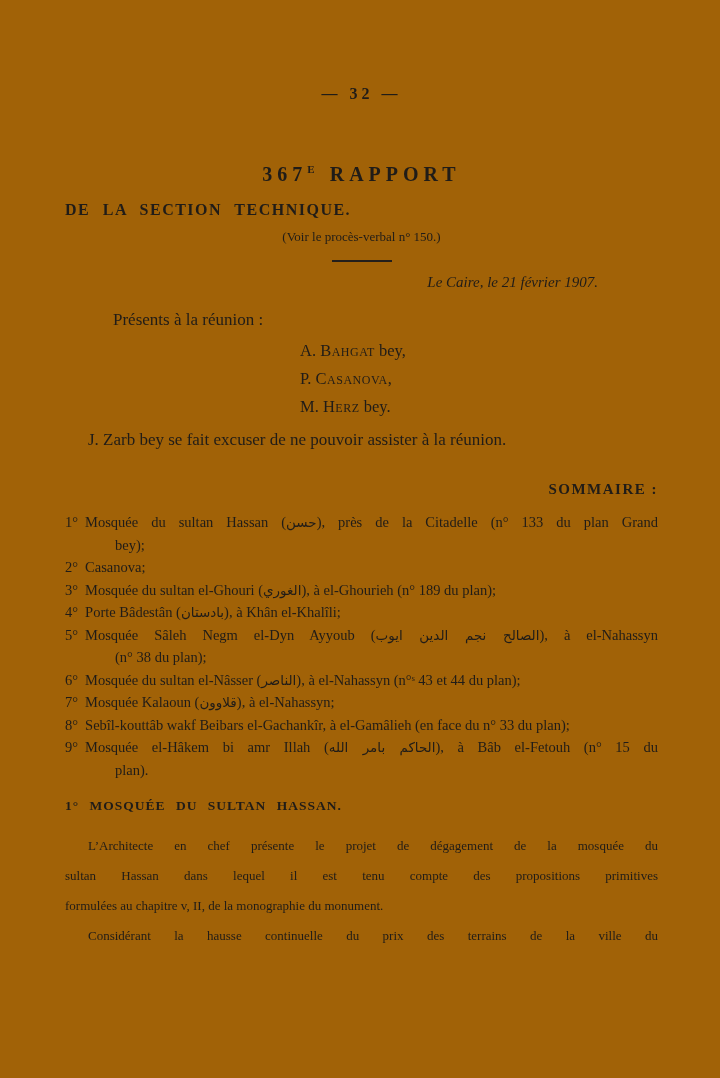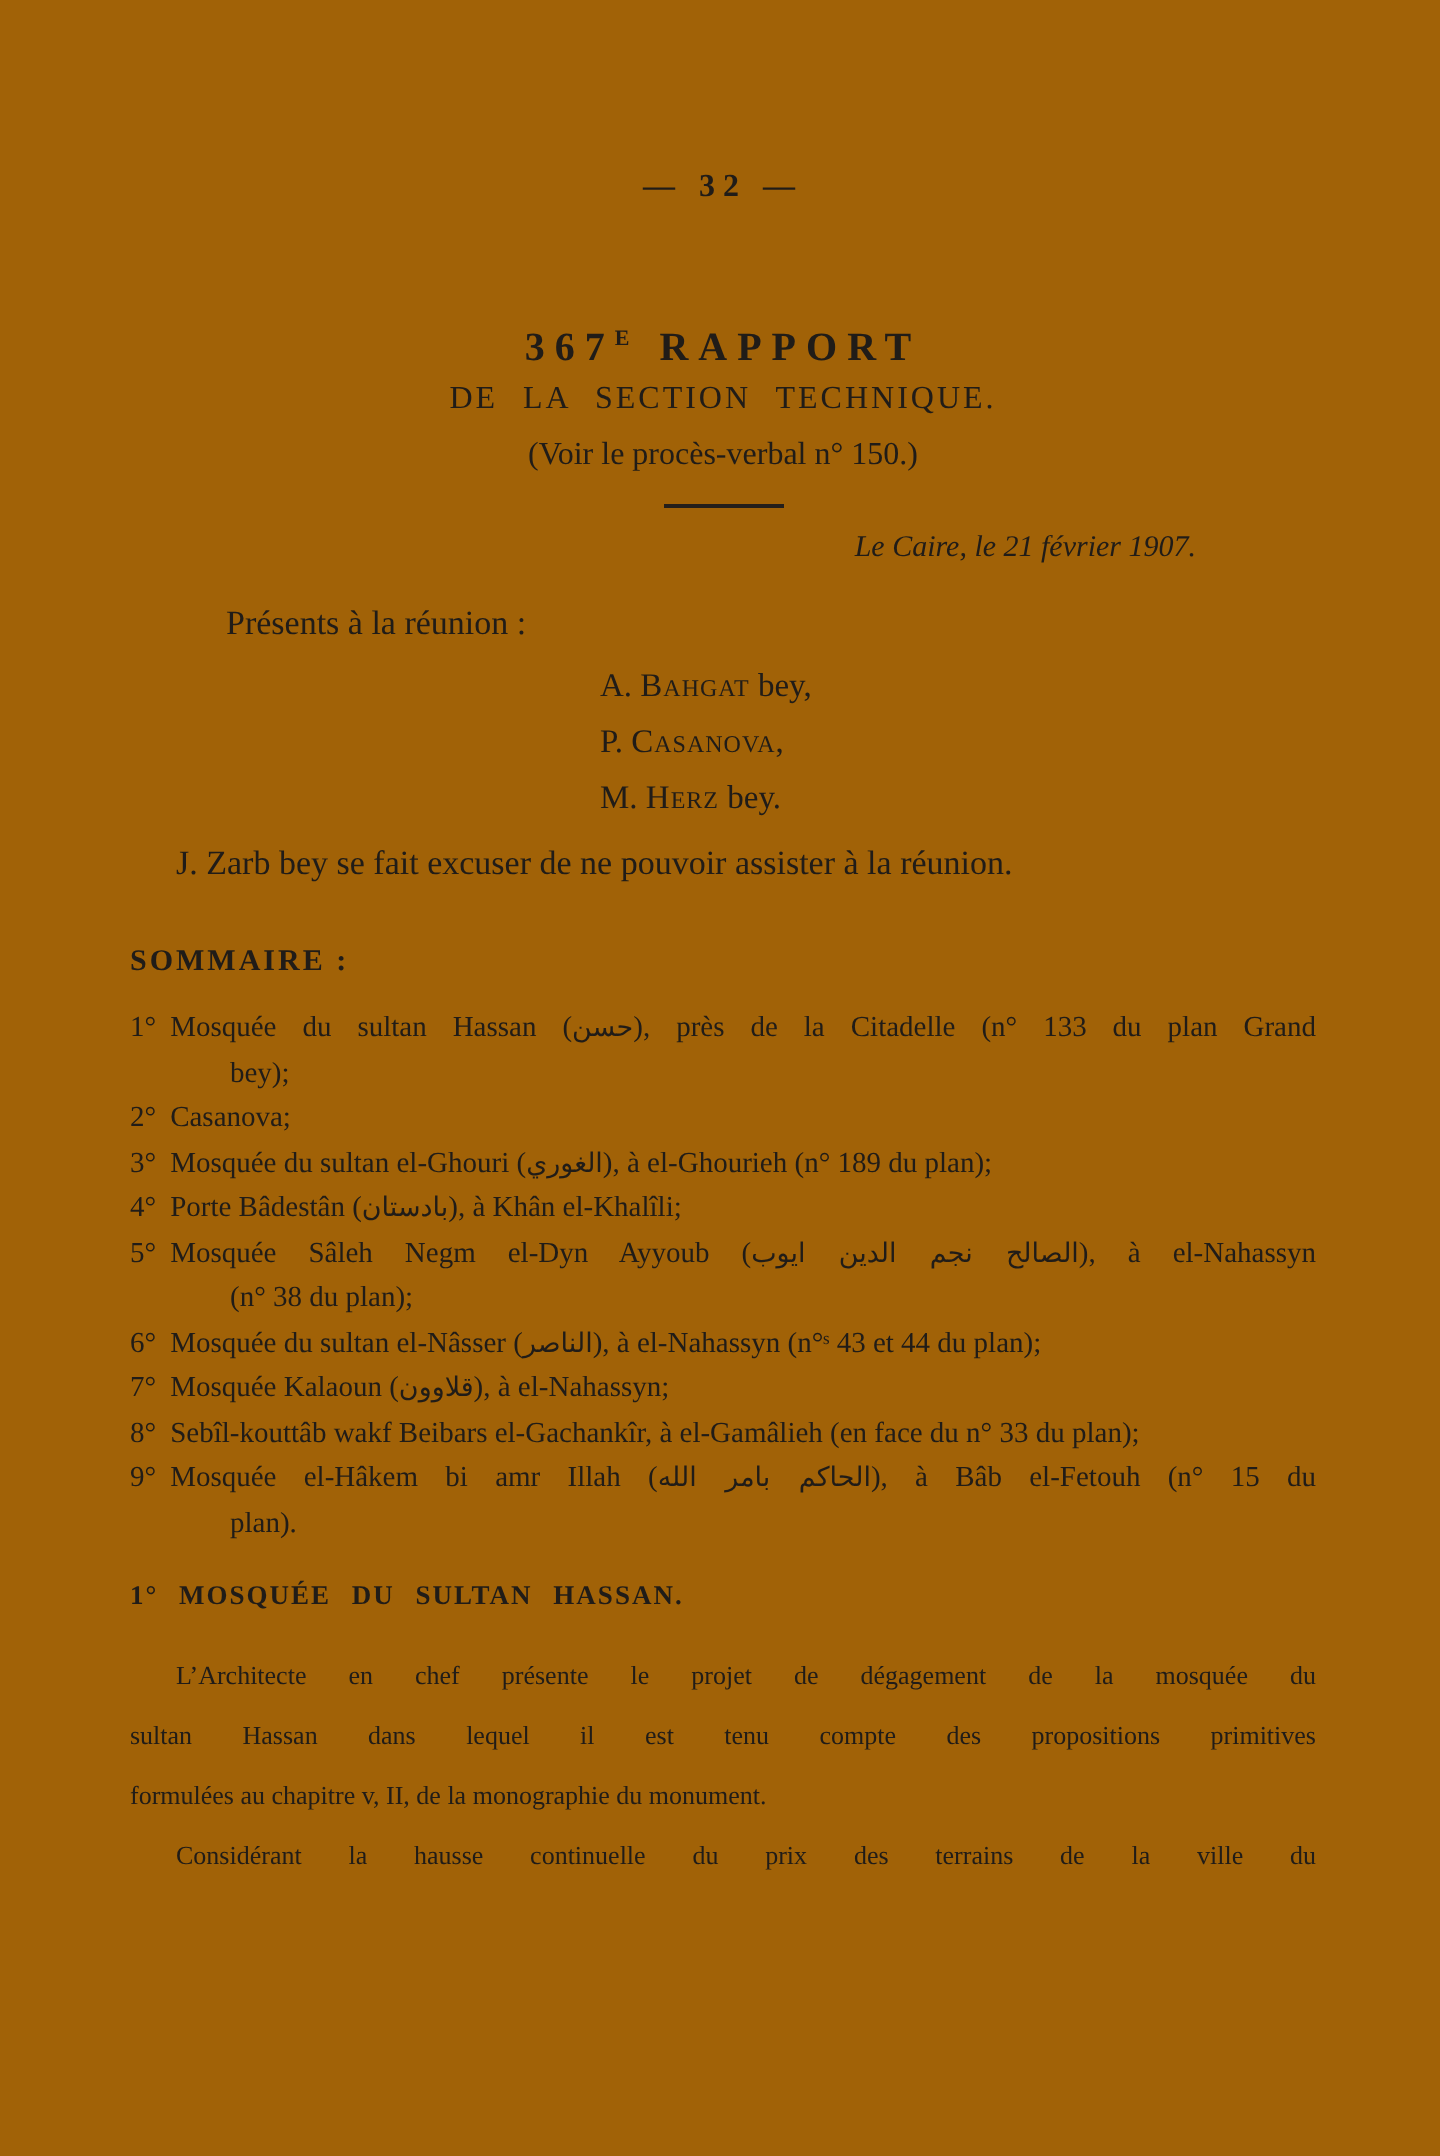--- a/index.html
+++ b/index.html
@@ -26,50 +26,50 @@
     margin-top: 60px;
     text-align: center;
     font-size: 20px;
     font-weight: bold;
     letter-spacing: 5px;
   }
   .title sup { font-size: 11px; letter-spacing: 1px; }
   .title .gap { margin-left: 14px; }
 
   .subtitle {
-    margin-top: 5px;
-    text-align: center;
+    margin-top: 15px;
+    text-align: left;
     font-size: 16px;
-    font-weight: normal;
+    font-weight: bold;
     letter-spacing: 1.5px;
     word-spacing: 7px;
   }
 
-  .reference { margin-top: 10px; text-align: center; font-size: 16px; }
+  .reference { margin-top: 10px; text-align: center; font-size: 13px; }
 
   .rule {
     width: 60px; height: 0;
     border: 0; border-top: 2.5px solid #241f1b;
     margin: 15px auto 0 auto;
   }
 
   .dateline { margin-top: 12px; text-align: right; padding-right: 60px; font-size: 15px; font-style: italic; }
 
   .presents { margin-top: 19px; padding-left: 48px; font-size: 17px; }
 
   .attendees { margin-top: 7px; padding-left: 190px; font-size: 16.5px; line-height: 28px; }
   .attendee-line { padding-left: 45px; }
   .attendee-line.first { padding-left: 0; }
   .sc { font-variant: small-caps; letter-spacing: 0.5px; }
 
   .excused { margin-top: 9px; text-indent: 23px; font-size: 17px; }
 
   .sommaire-heading {
     margin-top: 31px;
-    text-align: left;
+    text-align: right;
     font-size: 15px;
     font-weight: bold;
     letter-spacing: 1.5px;
   }
 
   .sommaire { margin-top: 13px; font-size: 14.5px; line-height: 22.5px; }
   .s-num { margin-right: 7px; }
   .s-line1.stretch { text-align: justify; text-align-last: justify; }
   .s-line2 { padding-left: 50px; }
   .ar {

